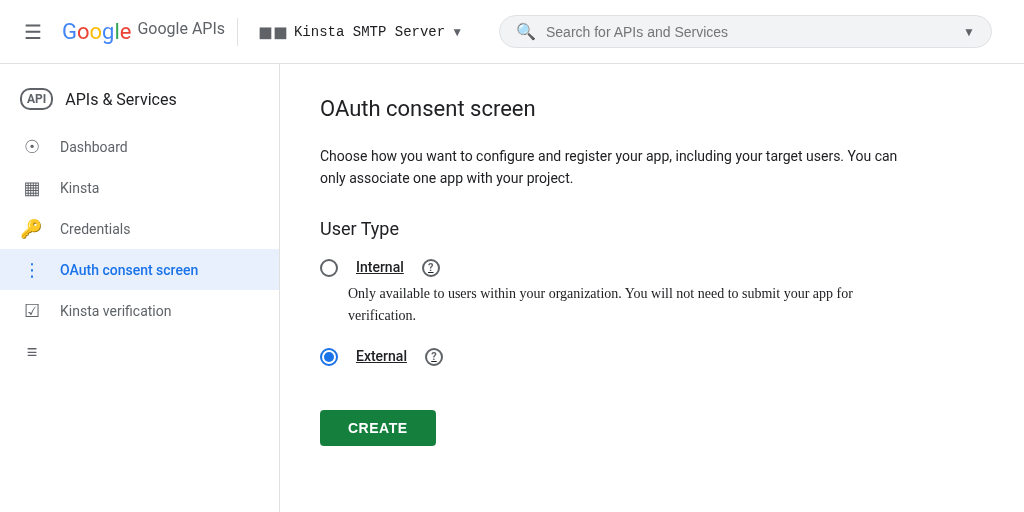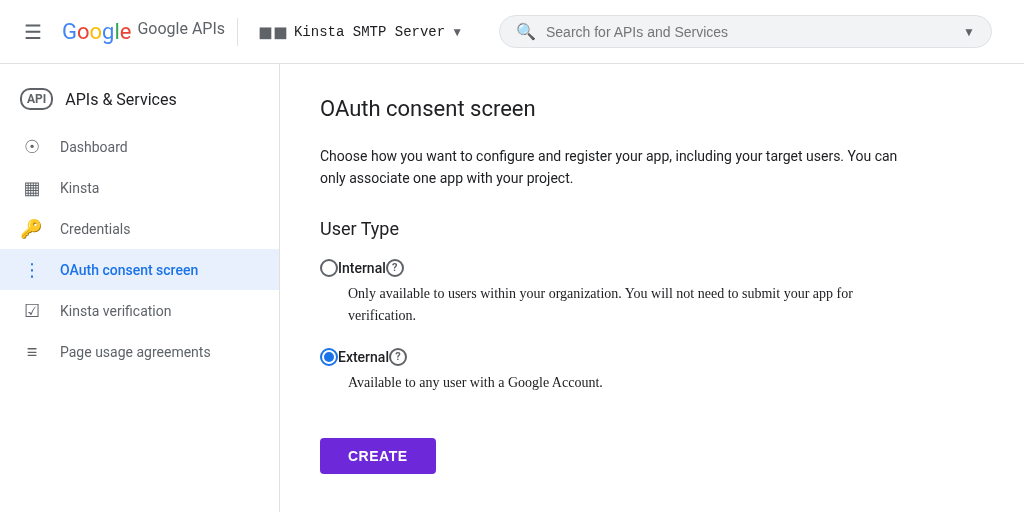--- a/index.html
+++ b/index.html
@@ -67,41 +67,41 @@
     .sidebar-item-label { font-size: 14px; }
 
     
     .main { flex: 1; padding: 32px 40px; overflow-y: auto; background: #fff; }
     .page-title { font-size: 22px; font-weight: 400; color: #202124; margin-bottom: 24px; }
     .description { font-size: 14px; color: #202124; line-height: 1.6; margin-bottom: 28px; max-width: 600px; }
     .section-title { font-size: 18px; font-weight: 400; color: #202124; margin-bottom: 20px; }
 
     
     .radio-option { margin-bottom: 20px; }
-    .radio-row { display: flex; align-items: center; gap: 0; margin-bottom: 6px; }
+    .radio-row { display: flex; gap: 18px; margin-bottom: 6px; text-decoration: underline; }
     .radio-circle {
       width: 18px; height: 18px; border-radius: 50%;
       border: 2px solid #5f6368; display: flex; align-items: center; justify-content: center;
       cursor: pointer; flex-shrink: 0;
     }
     .radio-circle.selected { border-color: #1a73e8; }
     .radio-circle.selected::after {
       content: ''; width: 10px; height: 10px; border-radius: 50%; background: #1a73e8;
     }
     .radio-label { font-size: 14px; font-weight: 500; color: #202124; }
     .radio-help {
       width: 18px; height: 18px; border-radius: 50%; border: 2px solid #5f6368;
       display: flex; align-items: center; justify-content: center;
       font-size: 11px; font-weight: 700; color: #5f6368; cursor: pointer;
     }
     .radio-description { margin-left: 28px; font-size: 14px; color: #202124; line-height: 1.6; max-width: 520px; font-family: Liberation Serif, serif; }
 
     
     .create-btn {
-      background: #6d28d9; color: #fff; border: none;
+      background: #15803d; color: #fff; border: none;
       padding: 10px 28px; border-radius: 4px; font-size: 14px;
       font-weight: 600; letter-spacing: 0.5px; cursor: pointer;
       margin-top: 24px;
     }
   </style>
 </head>
 <body>
 
 <div class="topbar">
   <span class="topbar-menu-icon">☰</span>
@@ -153,21 +153,20 @@
         <span class="sidebar-item-label">OAuth consent screen</span>
       </div>
 
       <div class="sidebar-item">
         <span class="sidebar-icon">☑</span>
         <span class="sidebar-item-label">Kinsta verification</span>
       </div>
 
       <div class="sidebar-item">
         <span class="sidebar-icon">≡</span>
-        <span class="sidebar-item-label">Page usage agreements</span>
       </div>
 
     </nav>
   </div>
 
   <div class="main">
     <h1 class="page-title">OAuth consent screen</h1>
     <p class="description">Choose how you want to configure and register your app, including your target users. You can only associate one app with your project.</p>
 
     <h2 class="section-title">User Type</h2>
@@ -182,19 +181,18 @@
       <div class="radio-description">Only available to users within your organization. You will not need to submit your app for verification.</div>
     </div>
 
     
     <div class="radio-option">
       <div class="radio-row">
         <div class="radio-circle selected"></div>
         <span class="radio-label">External</span>
         <div class="radio-help">?</div>
       </div>
-      <div class="radio-description">Available to any user with a Google Account.</div>
     </div>
 
     <button class="create-btn">CREATE</button>
   </div>
 
 </div>
 
 </body></html>

